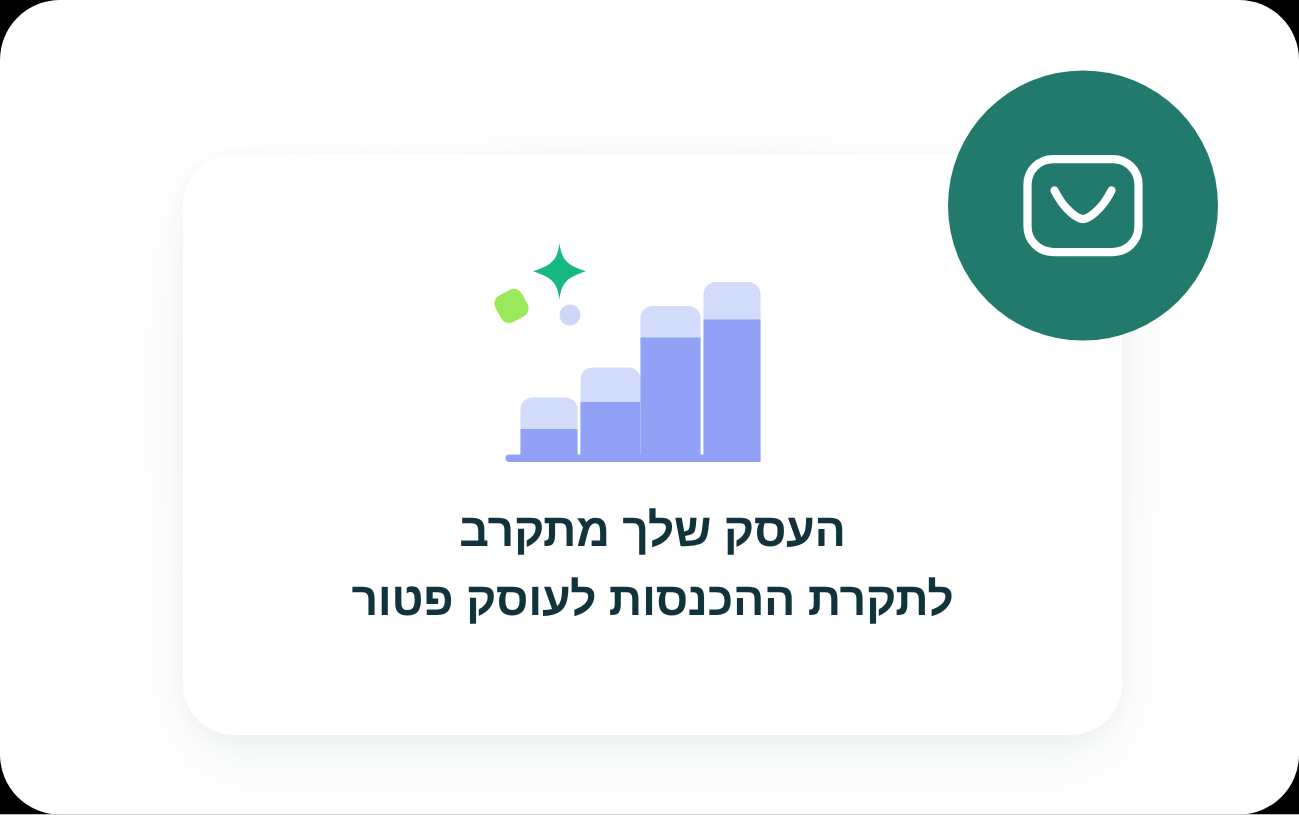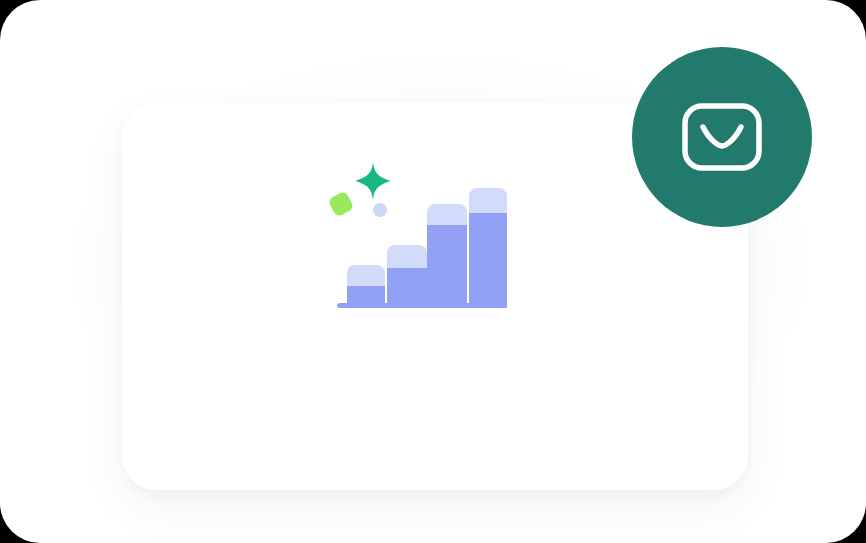--- a/index.html
+++ b/index.html
@@ -177,20 +177,22 @@
 
         <div class="bar" style="left:137px; width:38px; height:120px;">
           <div class="cap" style="height:120px; background:#d2dbfa;"></div>
           <div class="fill" style="height:95px; background:#92a0f5;"></div>
         </div>
 
         <div id="baseline" style="background:#92a0f5; left:5px; width:168px;"></div>
       </div>
 
       <div id="headline">
+        <span class="line">העסק שלך מתקרב</span>
+        <span class="line">לתקרת ההכנסות לעוסק פטור</span>
       </div>
     </div>
 
     <div id="badge">
       <span>
         <svg width="86" height="86" viewBox="0 0 86 86" aria-hidden="true">
           <rect x="6" y="12" width="74" height="62" rx="17" ry="17" fill="none" stroke="#ffffff" stroke-width="5.5"></rect>
           <path d="M24 33 C31 47 40 52 43 52 C46 52 55 47 62 33" fill="none" stroke="#ffffff" stroke-width="5.5" stroke-linecap="round" stroke-linejoin="round"></path>
         </svg>
       </span>

